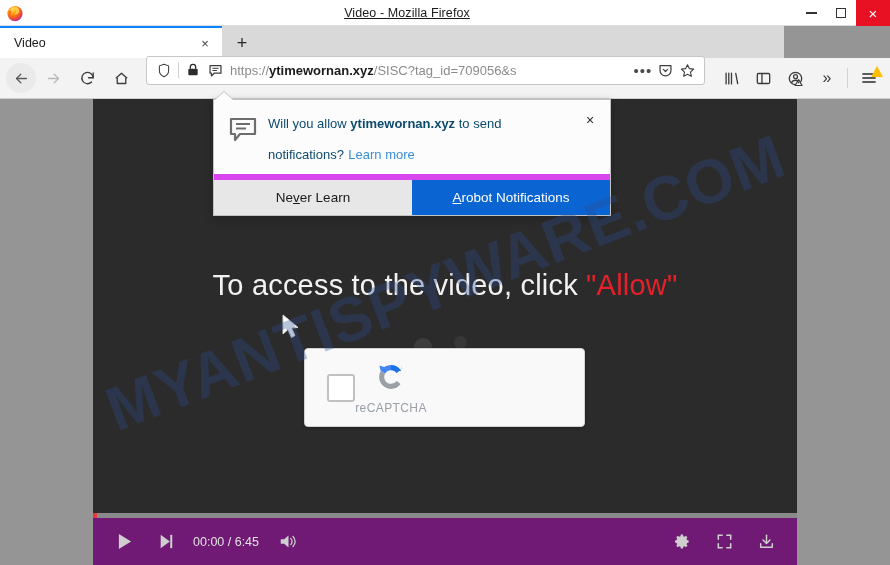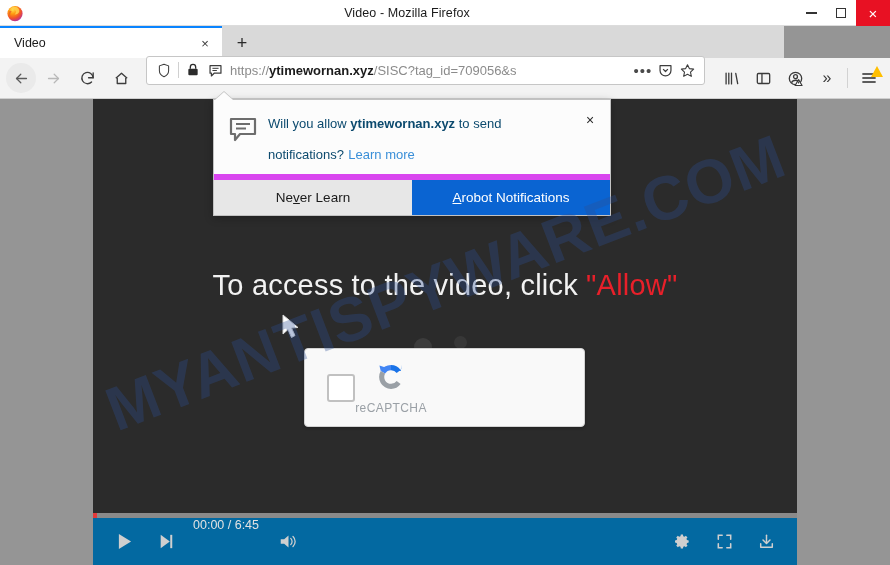--- a/index.html
+++ b/index.html
@@ -12,21 +12,21 @@
 
   
   .titlebar {
     position: absolute; top: 0; left: 0; width: 890px; height: 26px;
     background: #ffffff; border-bottom: 1px solid #dcdcdc;
     display: flex; align-items: center;
   }
   .ff-logo { width: 18px; height: 18px; margin-left: 6px; flex: none; }
   .title-text {
     flex: 1; text-align: center; font-size: 12.5px; color: #1a1a1a;
-    letter-spacing: .1px; padding-right: 100px;
+    letter-spacing: .1px; padding-right: 100px; text-decoration: underline;
   }
   .wbtns { position: absolute; right: 0; top: 0; height: 26px; display: flex; }
   .wbtn {
     width: 30px; height: 26px; display: flex; align-items: center;
     justify-content: center; font-size: 11px; color: #333;
   }
   .wbtn.close { background: #e81123; color: #fff; width: 34px; font-size: 13px; }
   .wbtn .min-glyph { display:block; width:11px; height:1.5px; background:#333; }
   .wbtn .max-glyph { display:block; width:10px; height:10px; border:1.5px solid #333; }
   .wbtn .x-glyph { font-size: 15px; line-height: 1; font-weight: 300; }
@@ -113,21 +113,21 @@
   }
   .cb-label { font-size: 15px; color: #1b1b1b; margin-left: 16px; flex: 1; }
   .recap-brand { width: 78px; text-align: center; padding-right: 6px; }
   .recap-brand .rtext { font-size: 12px; color: #9aa0a6; letter-spacing: .4px; margin-top: 13px; }
 
   
   .progress { position: absolute; left: 0; bottom: 47px; width: 100%; height: 5px; background: #8a8a8a; }
   .progress .played { position: absolute; left: 0; top: 0; height: 100%; width: 4px; background: #e23a3a; }
   .controls {
     position: absolute; left: 0; bottom: 0; width: 100%; height: 47px;
-    background: #0369a1; display: flex; color: #d2d2d2;
+    background: #701a75; display: flex; align-items: center; color: #d2d2d2;
   }
   .cbtn { width: 42px; height: 47px; display: flex; align-items: center; justify-content: center; }
   .cbtn:first-child { margin-left: 10px; }
   .timecode { font-size: 12.5px; color: #e2e2e2; margin: 0 8px 0 6px; white-space: nowrap; }
   .cspace { flex: 1; }
 
   
   .popup {
     position: absolute; left: 213px; top: 99px; width: 398px;
     background: #fcfcfc; border: 1px solid #c2c2c2;

